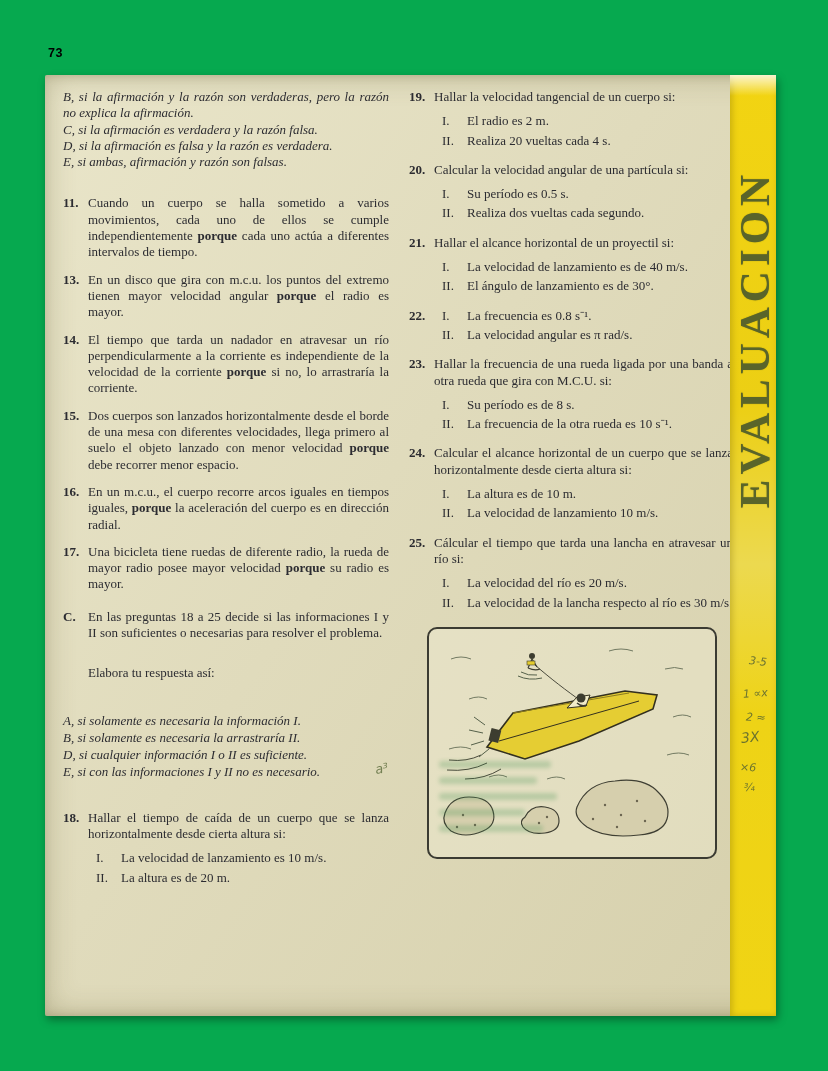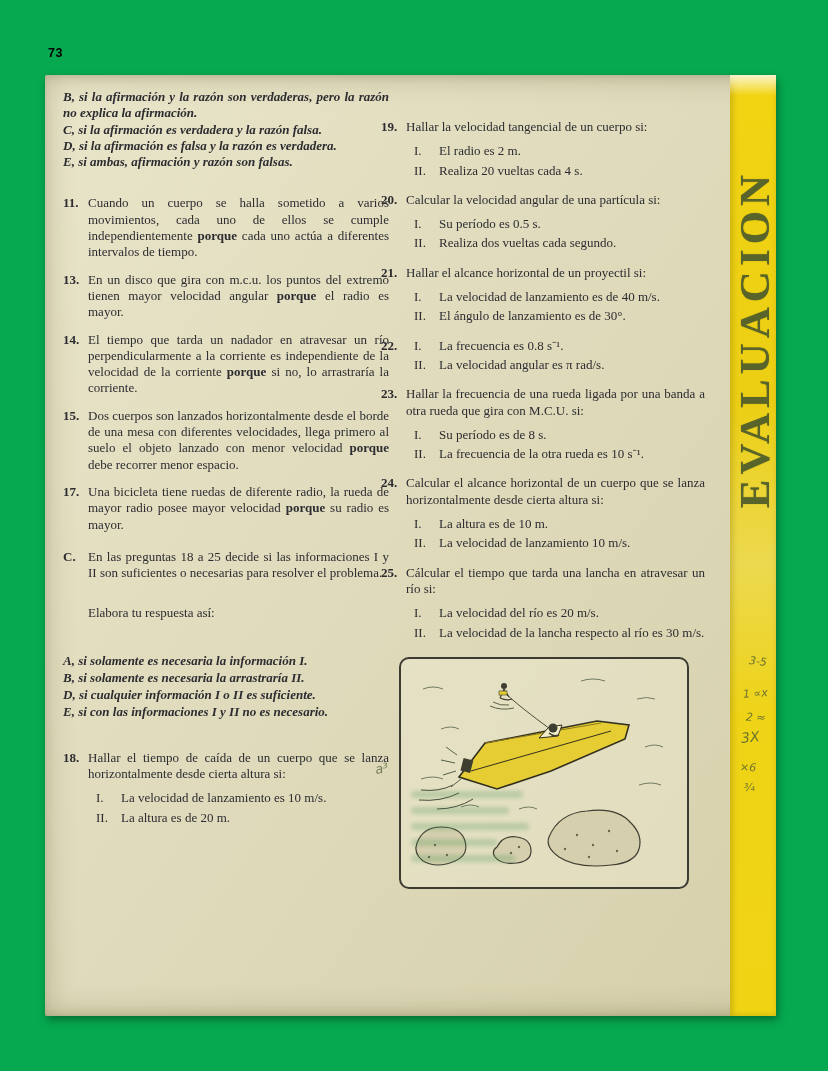--- a/index.html
+++ b/index.html
@@ -33,24 +33,24 @@
   }
   .band-text {
     position:absolute; left:689px; top:444px; width:360px; height:42px;
     transform:rotate(-90deg); transform-origin:0 0;
     font-family:"Liberation Serif", serif; font-weight:bold;
     font-size:43px; letter-spacing:5px; text-align:center; line-height:42px;
     color:#59642a; text-shadow:0 0 1px rgba(60,70,20,.5);
   }
   .col { position:absolute; top:14px; color:#2c2c31; }
   .col-left  { left:18px;  width:326px; }
-  .col-right { left:336px; width:324px;margin-top:30px; }
+  .col-right { left:364px; width:324px; }
   .col p, .col .sub { font-size:13px; line-height:16.3px; }
   .jt { text-align:justify; }
-  .italic p { font-style:italic;font-weight:bold; }
+  .italic p { font-style:italic; }
   .opt-block { margin-bottom:25px; }
   .answers { margin-top:0; margin-bottom:30px; }
   .answers p { line-height:17px; }
   .item { position:relative; padding-left:25px; margin-bottom:11px; }
   .item .num { position:absolute; left:0; top:0; font-weight:bold; font-size:13px; line-height:16.3px; }
   .pq { font-weight:bold; }
   .sec-c { margin-top:16px; margin-bottom:24px; }
   .elabora { margin-bottom:30px; padding-left:25px; }
   .subs { margin-top:8px; }
   .sub { display:flex; margin-top:3px; padding-left:8px; }
@@ -109,20 +109,24 @@
     <div class="item">
       <span class="num">14.</span>
       <p class="jt"><span>El tiempo que tarda un nadador en atravesar un río perpendicularmente a la corriente es independiente de la velocidad de la corriente </span><b class="pq">porque</b><span> si no, lo arrastraría la corriente.</span></p>
     </div>
 
     <div class="item">
       <span class="num">15.</span>
       <p class="jt"><span>Dos cuerpos son lanzados horizontalmente desde el borde de una mesa con diferentes velocidades, llega primero al suelo el objeto lanzado con menor velocidad </span><b class="pq">porque</b><span> debe recorrer menor espacio.</span></p>
     </div>
 
+    <div class="item">
+      <span class="num">16.</span>
+      <p class="jt"><span>En un m.c.u., el cuerpo recorre arcos iguales en tiempos iguales, </span><b class="pq">porque</b><span> la aceleración del cuerpo es en dirección radial.</span></p>
+    </div>
 
     <div class="item">
       <span class="num">17.</span>
       <p class="jt"><span>Una bicicleta tiene ruedas de diferente radio, la rueda de mayor radio posee mayor velocidad </span><b class="pq">porque</b><span> su radio es mayor.</span></p>
     </div>
 
     <div class="item sec-c">
       <span class="num">C.</span>
       <p class="jt">En las preguntas 18 a 25 decide si las informaciones I y II son suficientes o necesarias para resolver el problema.</p>
     </div>

